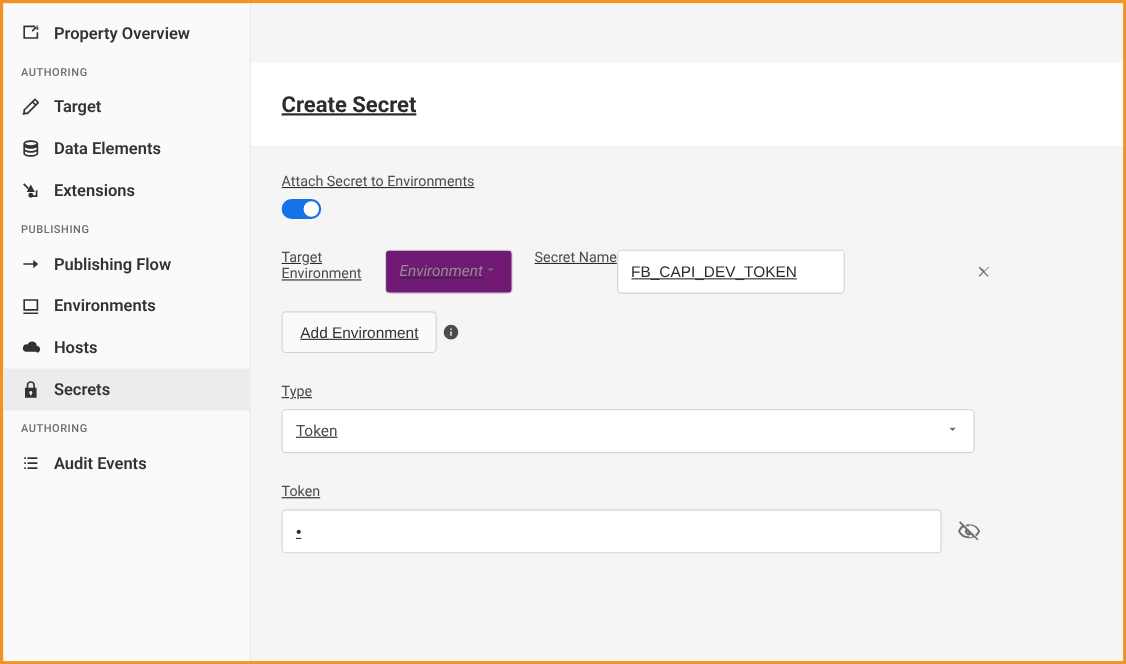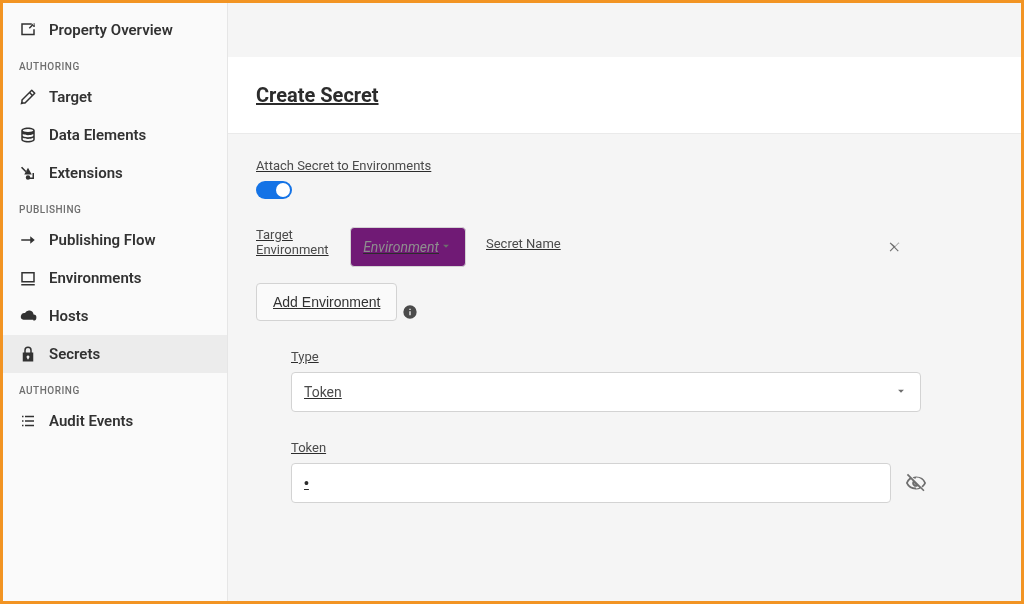--- a/index.html
+++ b/index.html
@@ -142,42 +142,42 @@
     color: #6e6e6e;
     display: flex;
     align-items: center;
     justify-content: center;
     font-size: 15px;
   }
 
   .add-env-row {
     margin-top: 16px;
     display: flex;
-    align-items: flex-end;
+    align-items: center;
     gap: 4px;
   }
   .btn {
     height: 38px;
     border: 1px solid #d3d3d3;
     border-radius: 4px;
     background: #fafafa;
     padding: 0 16px;
     font-size: 14px;
     color: #323232;
     cursor: pointer;
     display: inline-flex;
     align-items: center;
   }
   .info-icon {
     width: 18px; height: 18px;
     color: #4b4b4b;
     display: flex; align-items: center; justify-content: center;
   }
 
-  .type-block, .token-block { margin-top: 28px; margin-left: 35px; }
+  .type-block, .token-block { margin-top: 28px; }
   .wide-select, .wide-input {
     width: 630px;
   }
 
   .token-row { display: flex; align-items: center; gap: 14px; }
   .token-input {
     height: 40px;
     border: 1px solid #d3d3d3;
     border-radius: 4px;
     background: #fff;
@@ -310,20 +310,23 @@
             <span class="chev">
               <svg width="14" height="14" viewBox="0 0 24 24" fill="currentColor">
                   <path d="M7 10l5 5 5-5H7z"></path>
                 </svg>
             </span>
           </div>
         </div>
 
         <div class="col name">
           <div class="field-label">Secret Name</div>
+          <div class="text-input">
+            <input type="text" value="FB_CAPI_DEV_TOKEN" style="">
+          </div>
         </div>
 
         <div class="close-x">
           <svg width="14" height="14" viewBox="0 0 24 24" fill="currentColor">
               <path d="M18.3 5.7L12 12l6.3 6.3-1.4 1.4L10.6 13.4 4.3 19.7l-1.4-1.4L9.2 12 2.9 5.7l1.4-1.4L12 10.6l6.3-6.3 1.4 1.4z"></path>
             </svg>
         </div>
       </div>
 
       <div class="add-env-row">

